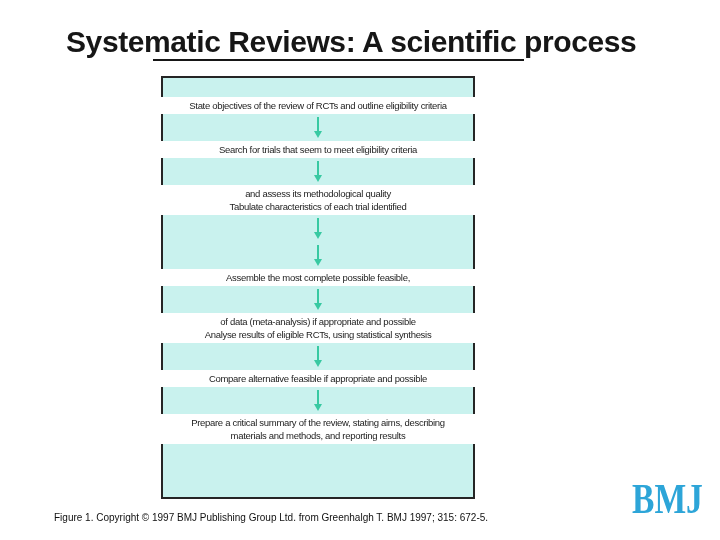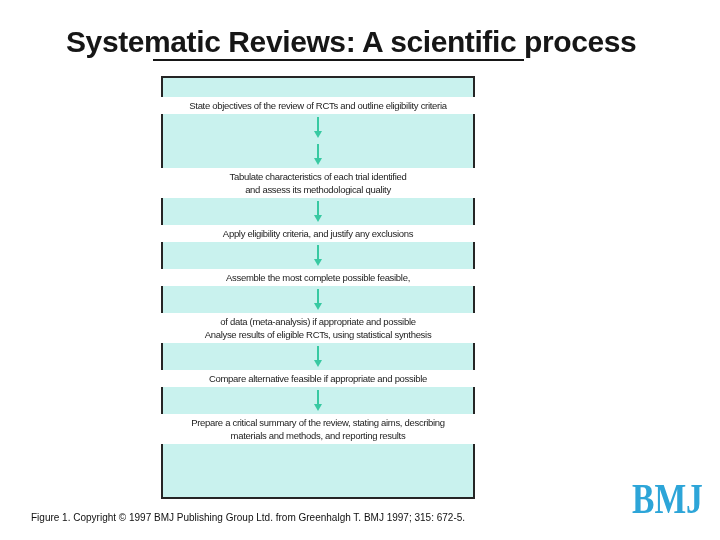--- a/index.html
+++ b/index.html
@@ -85,21 +85,21 @@
     width: 0;
     height: 0;
     border-left: 4.5px solid transparent;
     border-right: 4.5px solid transparent;
     border-top: 7px solid #38c9a2;
   }
 
   
   .figure-caption {
     position: absolute;
-    left: 31px;
+    left: 54px;
     top: 512px;
     font-size: 10px;
     color: #111111;
     white-space: nowrap;
   }
 
   
   .bmj-logo {
     position: absolute;
     left: 632px;
@@ -124,38 +124,38 @@
 
   <div class="flow-step">
     <span class="ln">State objectives of the review of RCTs and outline eligibility criteria</span>
     <span class="ln"></span>
   </div>
   <div class="flow-arrow">
     <div class="shaft"></div>
       <div class="head"></div>
   </div>
 
-  <div class="flow-arrow">
-    <div class="shaft"></div>
-      <div class="head"></div>
-  </div>
-
   <div class="flow-step">
-    <span class="ln">Tabulate characteristics of each trial identified</span>
-    <span class="ln">and assess its methodological quality</span>
+    <span class="ln">Search for trials that seem to meet eligibility criteria</span>
+    <span class="ln"></span>
   </div>
   <div class="flow-arrow">
     <div class="shaft"></div>
       <div class="head"></div>
   </div>
 
   <div class="flow-step">
-    <span class="ln">Apply eligibility criteria, and justify any exclusions</span>
-    <span class="ln"></span>
+    <span class="ln">and assess its methodological quality</span>
+    <span class="ln">Tabulate characteristics of each trial identified</span>
   </div>
+  <div class="flow-arrow">
+    <div class="shaft"></div>
+      <div class="head"></div>
+  </div>
+
   <div class="flow-arrow">
     <div class="shaft"></div>
       <div class="head"></div>
   </div>
 
   <div class="flow-step">
     <span class="ln">Assemble the most complete possible feasible,</span>
   </div>
   <div class="flow-arrow">
     <div class="shaft"></div>

